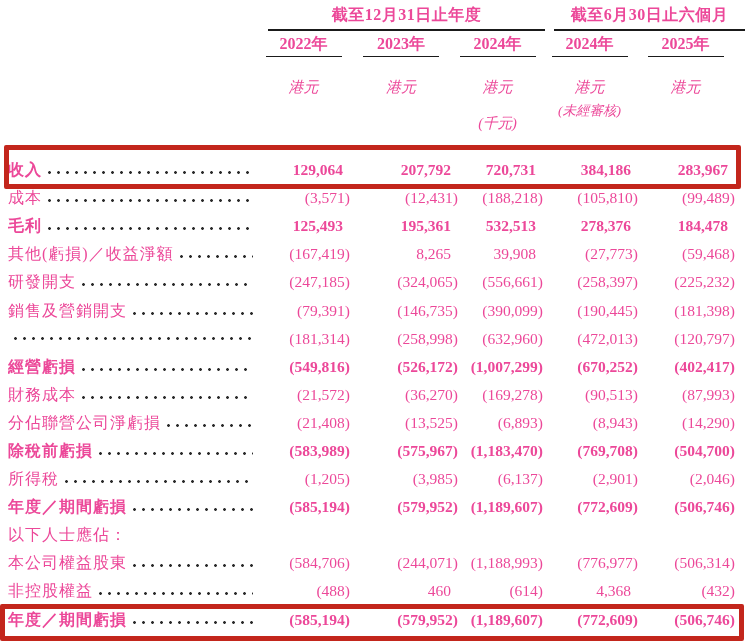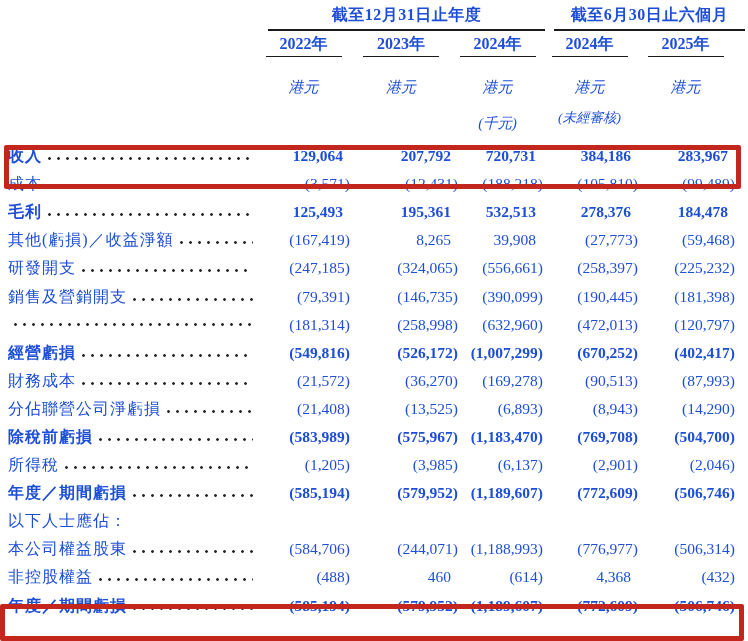--- a/index.html
+++ b/index.html
@@ -2,21 +2,21 @@
 <html><head>
 <meta charset="utf-8">
 <style>
   html,body{margin:0;padding:0;background:#ffffff;}
   .page{
     position:relative;
     width:748px;height:641px;
     background:#ffffff;
     overflow:hidden;
     font-family:"Liberation Serif","DejaVu Serif",serif;
-    color:#1d4ed8;
+    color:#ec4899;
   }
 
   
   .thead{
     position:absolute;top:0;left:8px;width:720px;height:152px;
     display:grid;grid-template-columns:248px 280px 192px;
   }
   .hgroup{position:relative;}
   .gtitle{
     position:absolute;top:5px;text-align:center;
@@ -27,25 +27,25 @@
   .hgroup-interim .gtitle,.hgroup-interim .gline{left:18px;right:-17px;}
   .hcols{position:absolute;top:34px;left:0;right:0;display:grid;}
   .hcols-3{grid-template-columns:87px 108px 85px;}
   .hcols-2{grid-template-columns:95px 97px;}
   .hcol{text-align:center;transform:translateX(4px);}
   .hgroup-interim .hcol{transform:translateX(6px);}
   .year{font-size:16px;font-weight:bold;line-height:19px;}
   .yline{width:76px;margin:3px auto 0;border-top:1.6px solid #1a1a1a;}
   .cur{margin-top:22px;font-style:italic;font-size:15px;line-height:17px;}
   .note{font-style:italic;font-size:13.5px;line-height:15px;white-space:nowrap;}
-  .note-unaudited{margin-top:14px;}
+  .note-unaudited{margin-top:7px;}
   .note-kilo{margin-top:20px;font-size:14.5px;}
 
   
-  .tbody{position:absolute;top:142px;left:8px;width:720px;}
+  .tbody{position:absolute;top:156px;left:8px;width:720px;}
   .row{
     display:grid;
     grid-template-columns:248px 87px 108px 85px 95px 97px;
     height:28.1px;align-items:center;
   }
   .labelcell{display:flex;align-items:baseline;overflow:hidden;padding-right:2px;}
   .lbl{font-size:16px;letter-spacing:1px;white-space:nowrap;line-height:28px;}
   .leader{
     flex:1 1 auto;min-width:8px;height:5px;margin:0 1px 1px 5px;
     background-image:radial-gradient(circle at 2.5px 2.5px,#2b2b2b 1.15px,rgba(0,0,0,0) 1.6px);

